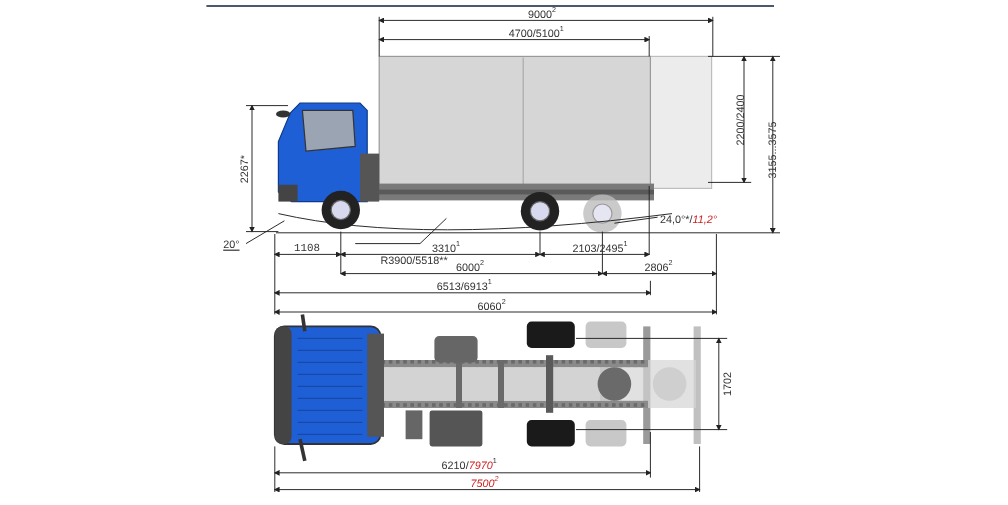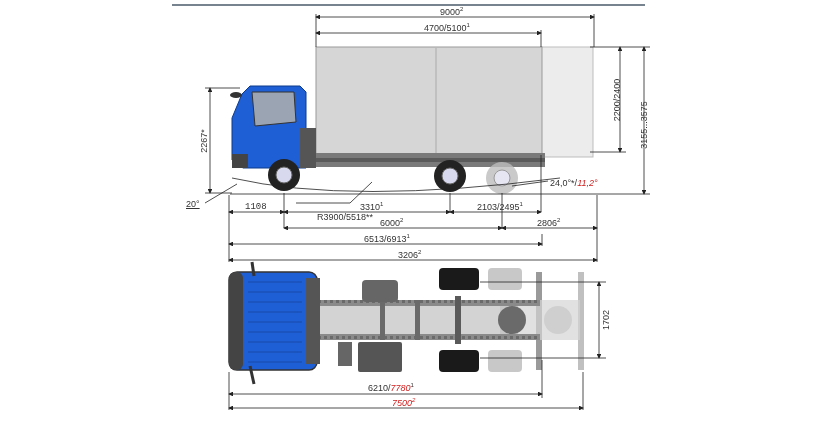--- a/index.html
+++ b/index.html
@@ -186,24 +186,24 @@
 <div class="lbl" style="left:380px;top:218px;">
   <span>6000</span><sup>2</sup>
 </div>
 <div class="lbl" style="left:537px;top:218px;">
   <span>2806</span><sup>2</sup>
 </div>
 <div class="lbl" style="left:364px;top:234px;">
   <span>6513/6913</span><sup>1</sup>
 </div>
 <div class="lbl" style="left:398px;top:250px;">
-  <span>3206</span><sup>2</sup>
+  <span>6060</span><sup>2</sup>
 </div>
 
 <div class="vlbl" style="left:596px;top:315px;">
   <span>1702</span>
 </div>
 <div class="lbl" style="left:368px;top:383px;">
-  <span>6210/</span><span class="red">7780</span><sup>1</sup>
+  <span>6210/</span><span class="red">7970</span><sup>1</sup>
 </div>
 <div class="lbl red" style="left:392px;top:398px;">
   <span>7500</span><sup>2</sup>
 </div>
 
 </body></html>

